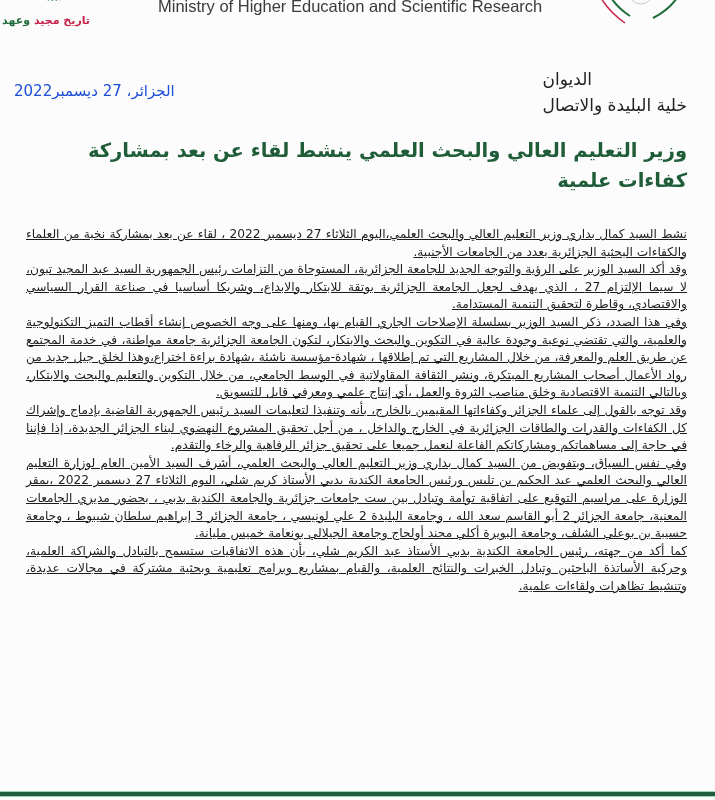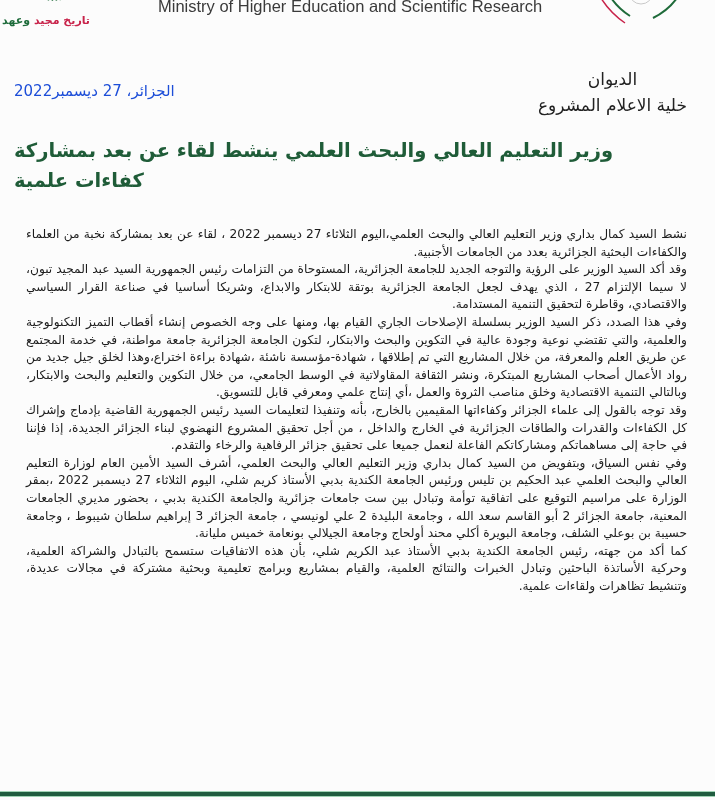--- a/index.html
+++ b/index.html
@@ -19,40 +19,40 @@
     .slogan-green { color: #1d6b3a; }
     .ministry-en {
       position: absolute; left: 158px; top: -3px;
       font-family: "Liberation Sans", sans-serif; font-size: 16.5px; color: #3a3a3a;
       letter-spacing: 0px; white-space: nowrap;
     }
     .logo-right { position: absolute; left: 585px; top: -22px; width: 110px; height: 50px; }
 
     
     .office {
-      position: absolute; right: 28px; top: 66px; direction: rtl; text-align: center;
+      position: absolute; right: 28px; top: 66px; direction: rtl; text-align: left;
       font-family: "DejaVu Sans", sans-serif; font-size: 17px; line-height: 26px; color: #222;
     }
     .dateline {
       position: absolute; left: 14px; top: 82px; direction: rtl;
       font-size: 15px; color: #1d4ed8; white-space: nowrap;
     }
 
     
     .title {
       position: absolute; left: 14px; right: 28px; top: 136px;
-      direction: rtl; text-align: left;
+      direction: rtl; text-align: right;
       font-size: 19.5px; font-weight: bold; line-height: 30px; color: #1f5c38;
     }
 
     
     .body {
       position: absolute; left: 26px; right: 28px; top: 226px;
       direction: rtl; text-align: justify; text-align-last: right;
-      font-size: 12.2px; line-height: 17.6px; color: #1c1c1c;
+      font-size: 12.2px; line-height: 17.6px; color: #1c1c1c; text-decoration: underline;
     }
     .body p { margin: 0; }
 
     .bottom-rule {
       position: absolute; left: 0; width: 715px; top: 791px; height: 4px;
       background: #1f5c3f; border-top: 1px solid #9fd3b4; border-bottom: 1px solid #9fd3b4;
     }
   </style>
 </head>
 <body>
@@ -72,21 +72,21 @@
     <path d="M8 4 Q18 30 40 45" fill="none" stroke="#c8234a" stroke-width="1.5"></path>
     <path d="M18 4 Q26 26 45 38" fill="none" stroke="#1f6b3a" stroke-width="2"></path>
     <path d="M100 4 Q92 28 68 40" fill="none" stroke="#1f6b3a" stroke-width="2"></path>
     <circle cx="56" cy="14" r="12" fill="none" stroke="#c9c9c9" stroke-width="1"></circle>
     <circle cx="56" cy="14" r="7" fill="none" stroke="#d6d6d6" stroke-width="1"></circle>
   </svg>
 </div>
 
 <div class="office">
   <div>الديوان</div>
-  <div>خلية الاعلام المشروع</div>
+  <div>خلية البليدة والاتصال</div>
 </div>
 
 <div class="dateline">الجزائر، 27 ديسمبر2022</div>
 
 <div class="title">
   <div>وزير التعليم العالي والبحث العلمي ينشط لقاء عن بعد بمشاركة كفاءات علمية</div>
 </div>
 
 <div class="body">
   <p>نشط السيد كمال بداري وزير التعليم العالي والبحث العلمي،اليوم الثلاثاء 27 ديسمبر 2022 ، لقاء عن بعد بمشاركة نخبة من العلماء والكفاءات البحثية الجزائرية بعدد من الجامعات الأجنبية.</p>

